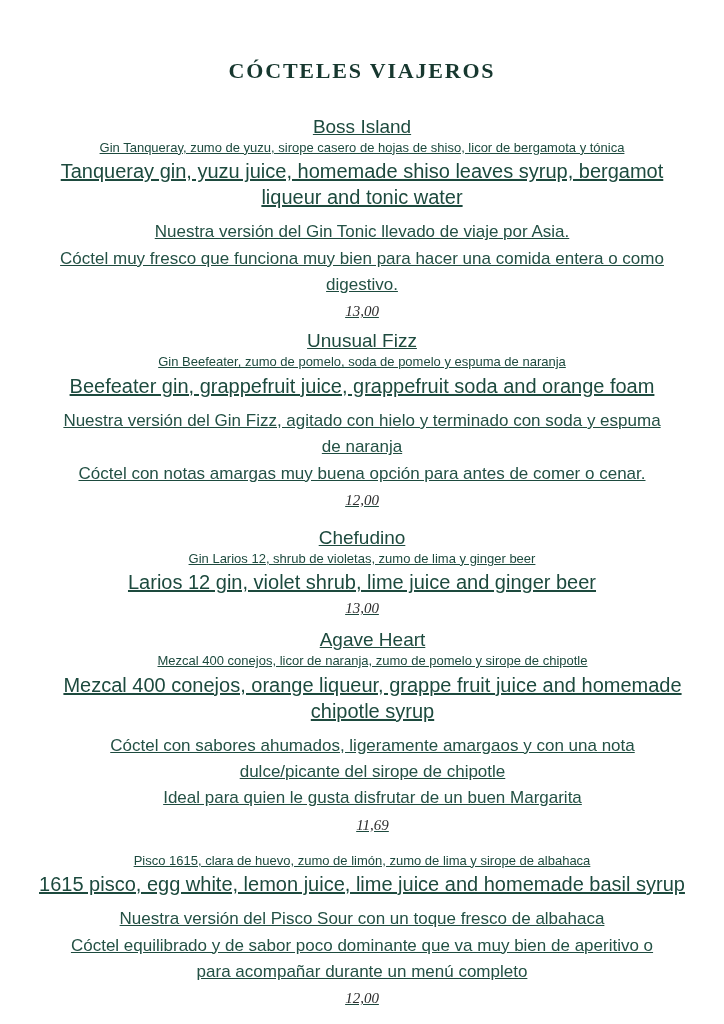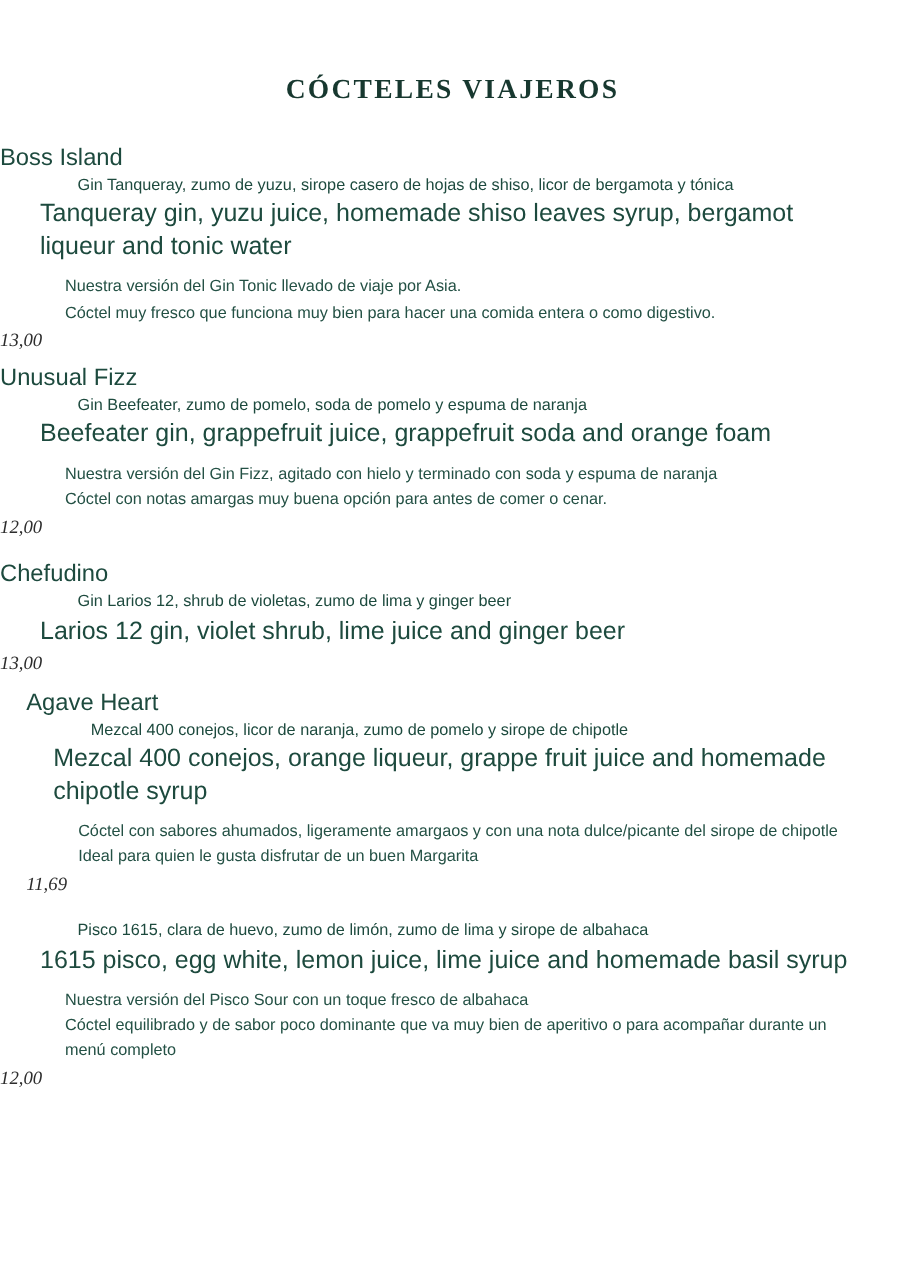--- a/index.html
+++ b/index.html
@@ -20,21 +20,22 @@
   .menu-title {
     margin: 58px 0 0 0;
     text-align: center;
     font-family: "Liberation Serif", "DejaVu Serif", serif;
     font-weight: 700;
     font-size: 22px;
     letter-spacing: 1.8px;
     color: #17382f;
   }
   .cocktail {
-    text-align: left;
+    text-align: center;
+    text-decoration: underline;
   }
   .cocktail.s1 { margin-top: 32px; }
   .cocktail.s2 { margin-top: 10px; }
   .cocktail.s3 { margin-top: 18px; }
   .cocktail.s4 { margin-top: 12px; padding-left: 21px; }
   .cocktail.s5 { margin-top: 18px; }
   .cocktail-name {
     margin: 0;
     font-size: 19px;
     font-weight: 400;
@@ -54,21 +55,21 @@
     font-size: 20px;
     line-height: 1.3;
     color: #1d4a3e;
   }
   .notes {
     margin-top: 9px;
   }
   .note {
     margin: 0 auto;
     max-width: 620px;
-    font-size: 13px;
+    font-size: 17px;
     line-height: 1.55;
     color: #245145;
   }
   .price {
     margin: 5px 0 0 0;
     font-family: "Liberation Serif", "DejaVu Serif", serif;
     font-style: italic;
     font-size: 15px;
     color: #2d2d2d;
   }

